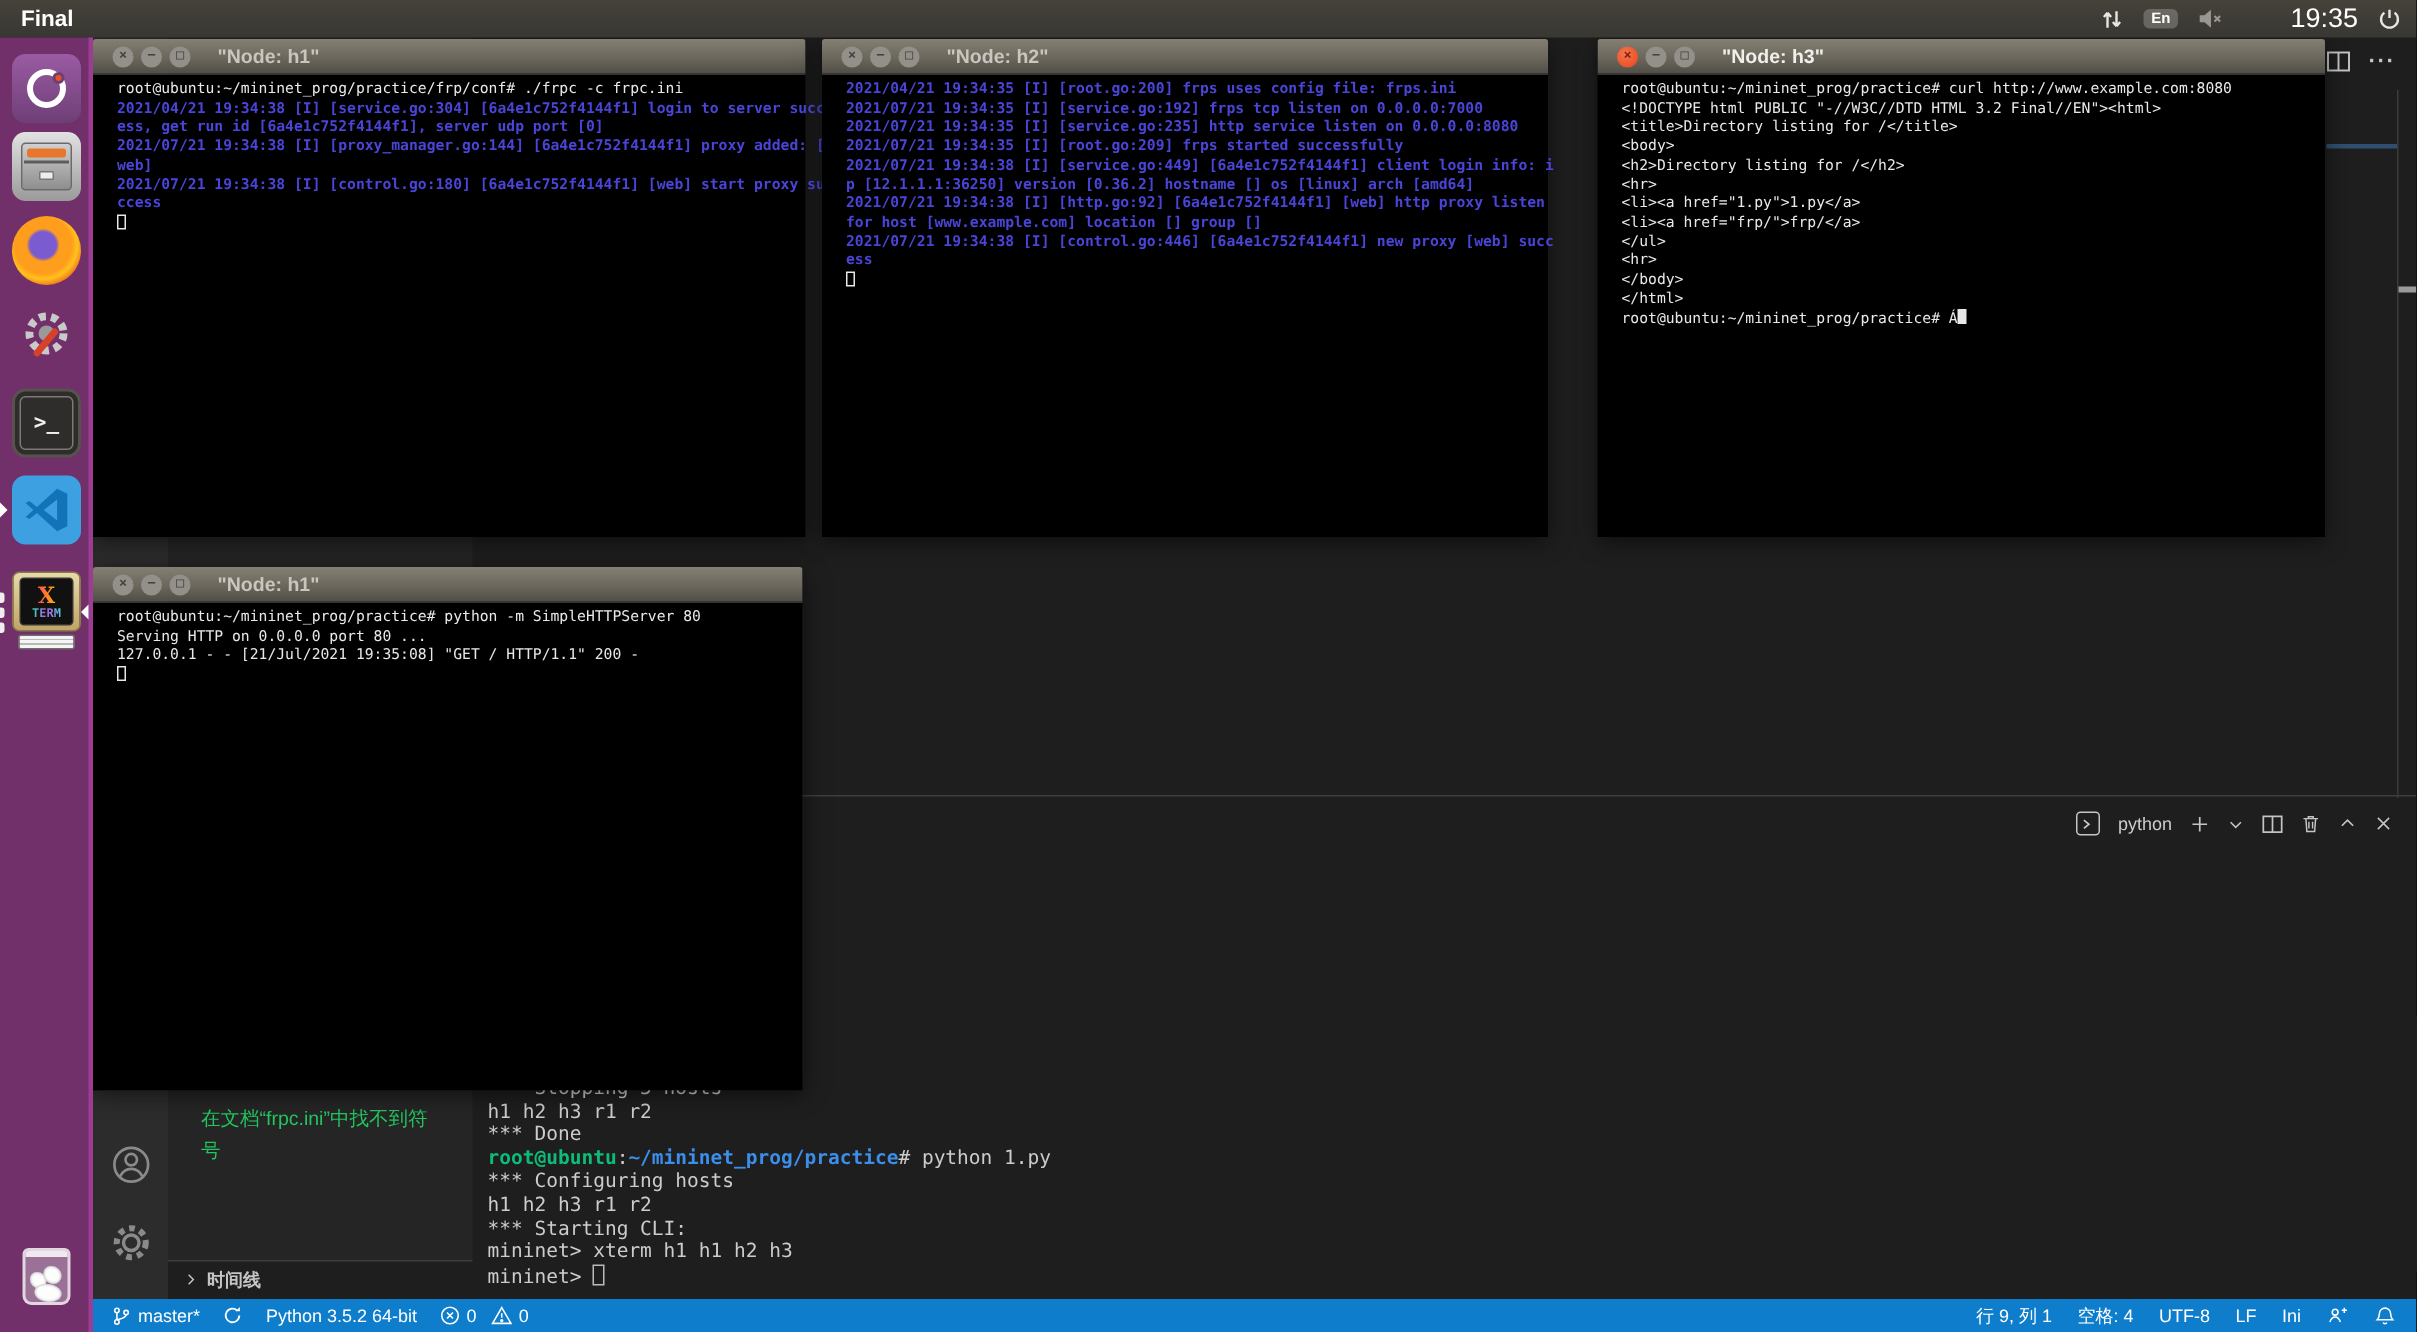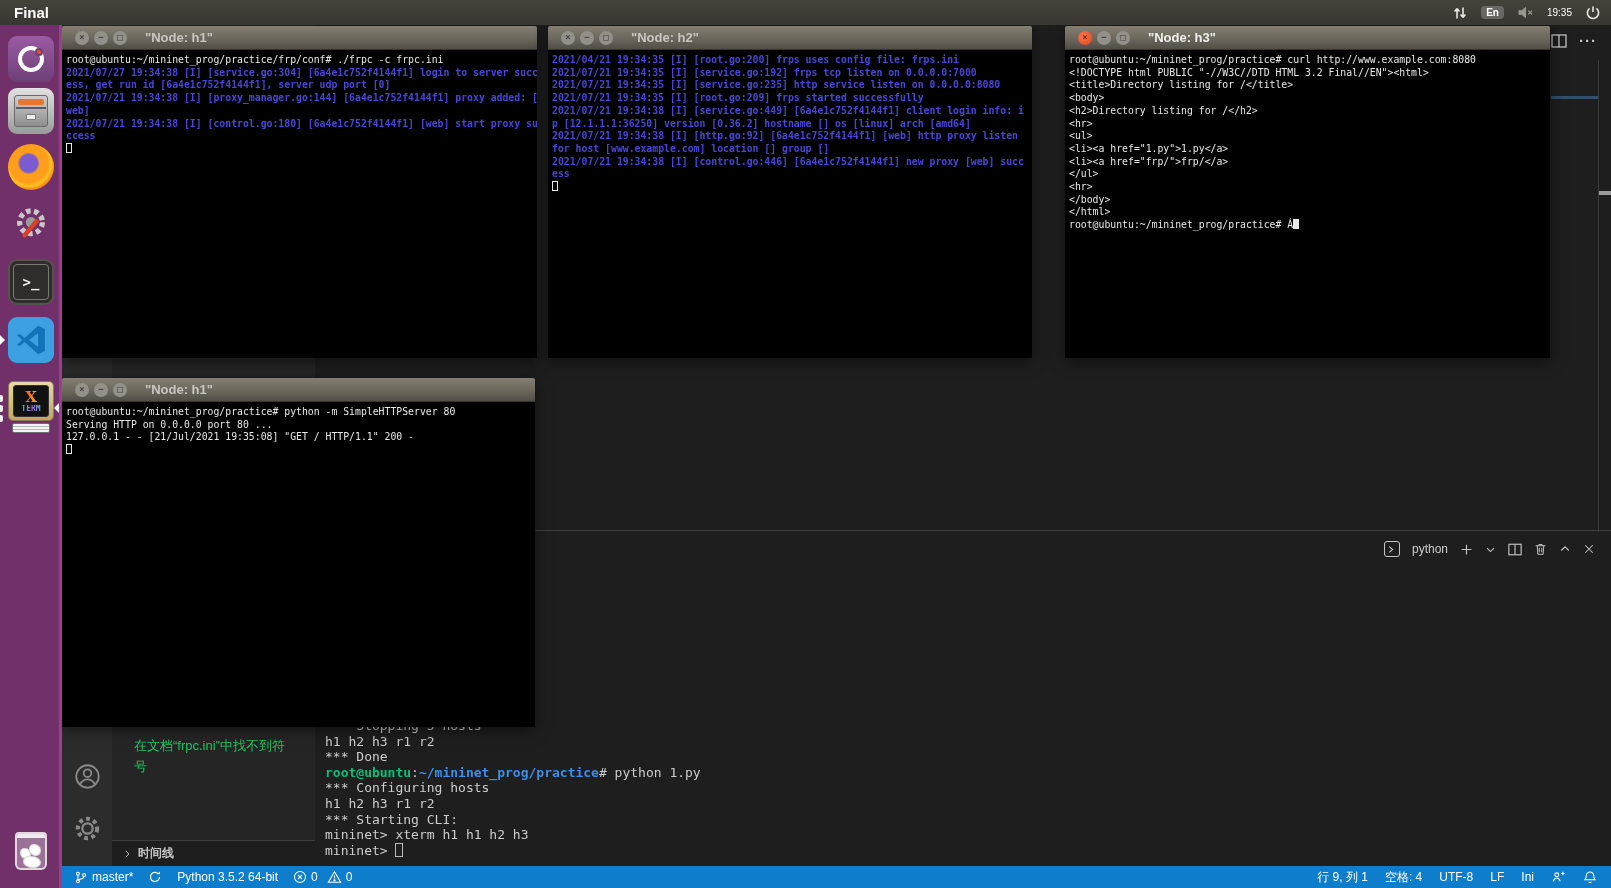--- a/index.html
+++ b/index.html
@@ -7,21 +7,21 @@
   .screen { position:relative; width:1611px; height:888px; overflow:hidden; background:#1e1e1e; }
 
   
   .topbar { position:absolute; left:0; top:0; width:1611px; height:25px;
     background:linear-gradient(#45423a,#393732); color:#fff; z-index:40;
     display:flex; align-items:center; justify-content:space-between; }
   .topbar .app-name { font-weight:bold; font-size:15px; margin-left:14px; }
   .tb-right { display:flex; align-items:center; gap:13px; margin-right:10px; }
   .kbd-badge { background:rgba(255,255,255,.22); border-radius:4px; font-size:10px;
     font-weight:bold; padding:1px 5px; color:#fff; }
-  .clock { font-size:10px; }
+  .clock { font-size:18px;margin-left:32px; }
   .tb-icon svg { display:block; }
 
   
   .dock { position:absolute; left:0; top:25px; width:62px; height:863px;
     background:#72306a; border-right:3px solid #9c3c92; z-index:50; }
   .dock-item { position:absolute; left:8px; width:46px; height:46px; border-radius:9px; }
   .di-ubuntu { top:11px; background:linear-gradient(#9a5ba3,#6e3f77);
     display:flex; align-items:center; justify-content:center; }
   .di-ubuntu .ring { width:26px; height:26px; border:4px solid #fff; border-radius:50%; position:relative; }
   .di-ubuntu .dot { position:absolute; right:-3px; top:-2px; width:8px; height:8px;
@@ -100,21 +100,21 @@
   .xwin { position:absolute; box-shadow:0 3px 14px rgba(0,0,0,.55); z-index:10; }
   .xtitle { height:24px; background:linear-gradient(180deg,#847f72 0%,#6b675c 55%,#514e47 100%);
     border-bottom:1px solid #36342f; display:flex; align-items:center; border-radius:2px 2px 0 0; }
   .xbtn { width:14px; height:14px; border-radius:50%; background:#93908a; margin-left:5px;
     display:flex; align-items:center; justify-content:center; font-size:9px; color:#44423c; font-weight:bold;
     font-family:"DejaVu Sans Mono",monospace; line-height:1; }
   .xbtn:first-child { margin-left:13px; }
   .xbtn.close-focused { background:radial-gradient(circle at 40% 35%, #f5764b, #e8431d); color:#7a2412; }
   .xtitle .xtext { margin-left:18px; font-size:13px; font-weight:bold; color:#c9c6bf; }
   .xwin.focused .xtext { color:#f0efeb; }
-  .xbody { position:absolute; left:0; top:24px; right:0; bottom:0; background:#000; padding:4px 4px;
+  .xbody { position:absolute; left:0; top:24px; right:0; bottom:0; background:#000; padding:4px 16px;
     font-family:"DejaVu Sans Mono",monospace; font-size:9.8px; line-height:12.7px; color:#e8e8e8; }
   .xline { white-space:pre; }
   .xline.blue { color:#4a45d8; font-weight:bold; }
   .xcur-h { display:inline-block; width:6px; height:10px; border:1px solid #e8e8e8; vertical-align:-1px; }
   .xcur-b { display:inline-block; width:6px; height:10px; background:#e8e8e8; vertical-align:-1px; }
 </style>
 </head>
 <body>
 
 <div class="screen">
@@ -264,21 +264,21 @@
 
   <div class="xwin" style="left:62px;top:26px;width:475px;height:332px">
     <div class="xtitle">
       <span class="xbtn">×</span>
       <span class="xbtn">−</span>
       <span class="xbtn">□</span>
       <span class="xtext">"Node: h1"</span>
     </div>
     <div class="xbody">
         <div class="xline fg">root@ubuntu:~/mininet_prog/practice/frp/conf# ./frpc -c frpc.ini</div>
-        <div class="xline blue">2021/07/27 19:34:38 [I] [service.go:304] [6a4e1c752f4144f1] login to server succ</div>
+        <div class="xline blue">2021/04/21 19:34:38 [I] [service.go:304] [6a4e1c752f4144f1] login to server succ</div>
         <div class="xline blue">ess, get run id [6a4e1c752f4144f1], server udp port [0]</div>
         <div class="xline blue">2021/07/21 19:34:38 [I] [proxy_manager.go:144] [6a4e1c752f4144f1] proxy added: [</div>
         <div class="xline blue">web]</div>
         <div class="xline blue">2021/07/21 19:34:38 [I] [control.go:180] [6a4e1c752f4144f1] [web] start proxy su</div>
         <div class="xline blue">ccess</div>
         <div class="xline fg"><span class="xcur-h"></span></div>
       </div>
   </div>
 
   <div class="xwin" style="left:548px;top:26px;width:484px;height:332px">
@@ -310,21 +310,20 @@
       <span class="xbtn">□</span>
       <span class="xtext">"Node: h3"</span>
     </div>
     <div class="xbody">
         <div class="xline fg">root@ubuntu:~/mininet_prog/practice# curl http://www.example.com:8080</div>
         <div class="xline fg">&lt;!DOCTYPE html PUBLIC "-//W3C//DTD HTML 3.2 Final//EN"&gt;&lt;html&gt;</div>
         <div class="xline fg">&lt;title&gt;Directory listing for /&lt;/title&gt;</div>
         <div class="xline fg">&lt;body&gt;</div>
         <div class="xline fg">&lt;h2&gt;Directory listing for /&lt;/h2&gt;</div>
         <div class="xline fg">&lt;hr&gt;</div>
-        <div class="xline fg">&lt;ul&gt;</div>
         <div class="xline fg">&lt;li&gt;&lt;a href="1.py"&gt;1.py&lt;/a&gt;</div>
         <div class="xline fg">&lt;li&gt;&lt;a href="frp/"&gt;frp/&lt;/a&gt;</div>
         <div class="xline fg">&lt;/ul&gt;</div>
         <div class="xline fg">&lt;hr&gt;</div>
         <div class="xline fg">&lt;/body&gt;</div>
         <div class="xline fg">&lt;/html&gt;</div>
         <div class="xline fg">root@ubuntu:~/mininet_prog/practice# Á<span class="xcur-b"></span></div>
       </div>
   </div>
 

